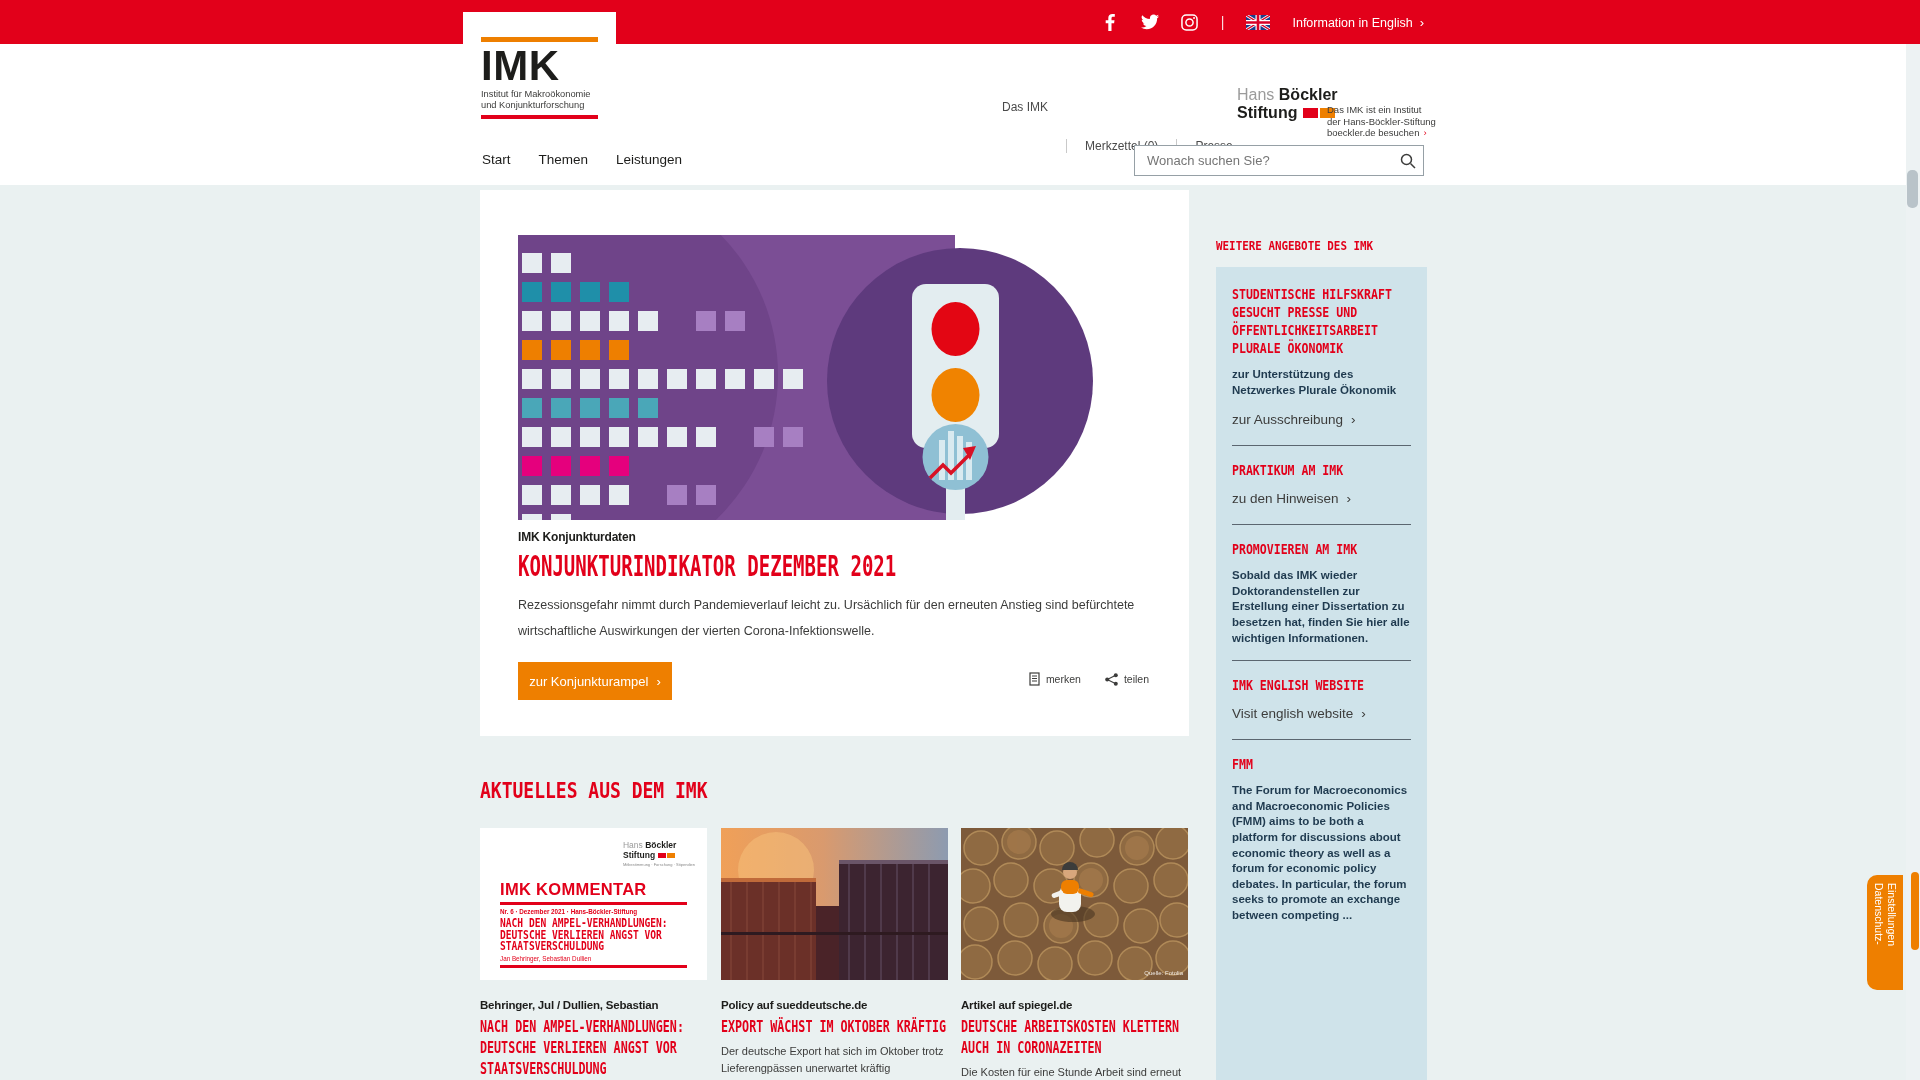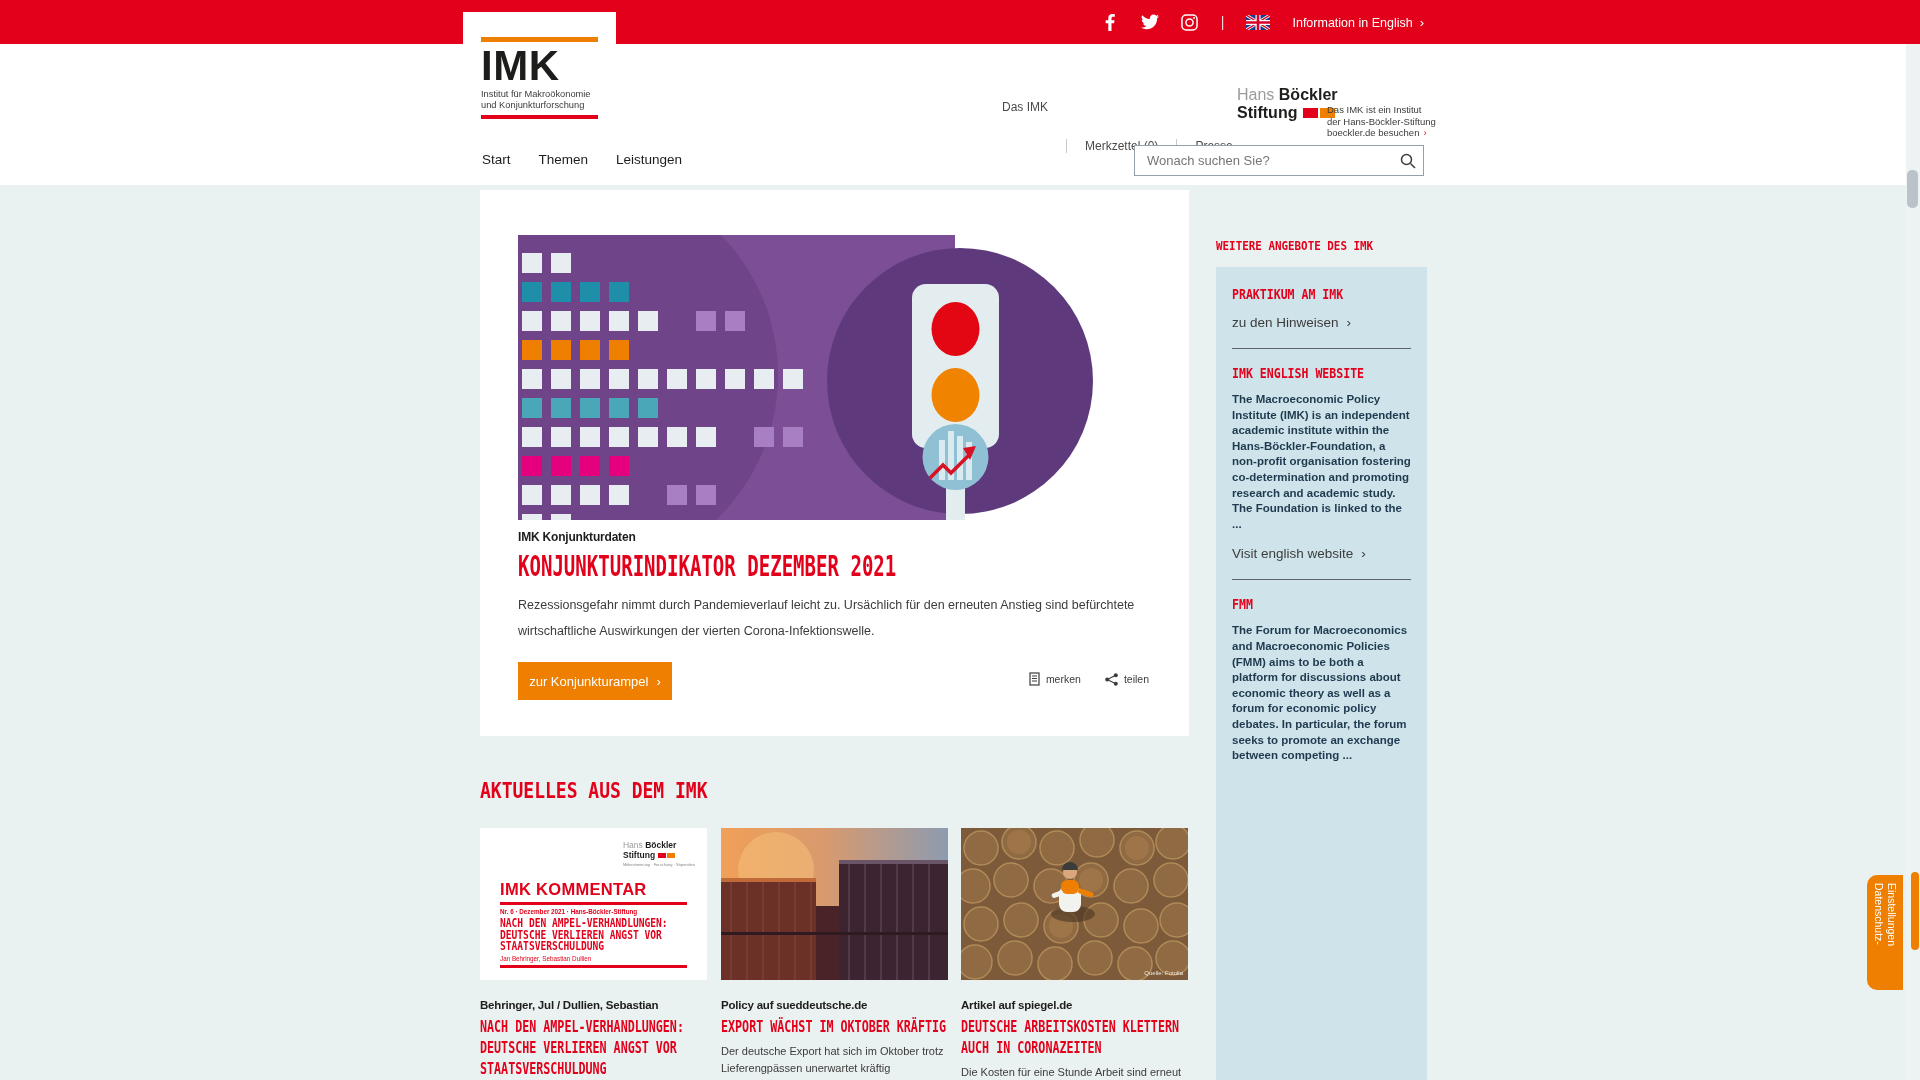--- a/index.html
+++ b/index.html
@@ -417,31 +417,41 @@
       <div class="photo-credit">Quelle: Fotolia</div>
     </div>
     <div class="card-src">Artikel auf spiegel.de</div>
     <h3 class="card-title mono" style="margin:5px 0 0 0;">DEUTSCHE ARBEITSKOSTEN KLETTERN AUCH IN CORONAZEITEN</h3>
     <p class="card-teaser" style="margin:6px 0 0 0;">Die Kosten für eine Stunde Arbeit sind erneut gestiegen, meldet das Statistische Bundesamt. An den Tariflöhnen liegt das</p>
   </article>
 
   <h3 class="side-head mono" style="margin:0;">WEITERE ANGEBOTE DES IMK</h3>
   <aside class="side-box">
 
+    <section>
+      <h4 class="side-title mono">STUDENTISCHE HILFSKRAFT GESUCHT PRESSE UND ÖFFENTLICHKEITSARBEIT PLURALE ÖKONOMIK</h4>
+      <p class="side-text">zur Unterstützung des Netzwerkes Plurale Ökonomik</p>
+      <a class="side-link"><span>zur Ausschreibung</span></a>
+      <hr class="side-div">
+    </section>
 
     <section>
       <h4 class="side-title mono">PRAKTIKUM AM IMK</h4>
       <a class="side-link"><span>zu den Hinweisen</span></a>
       <hr class="side-div">
     </section>
 
+    <section>
+      <h4 class="side-title mono">PROMOVIEREN AM IMK</h4>
+      <p class="side-text">Sobald das IMK wieder Doktorandenstellen zur Erstellung einer Dissertation zu besetzen hat, finden Sie hier alle wichtigen Informationen.</p>
+      <hr class="side-div">
+    </section>
 
     <section>
       <h4 class="side-title mono">IMK ENGLISH WEBSITE</h4>
-      <p class="side-text">The Macroeconomic Policy Institute (IMK) is an independent academic institute within the Hans-Böckler-Foundation, a non-profit organisation fostering co-determination and promoting research and academic study. The Foundation is linked to the ...</p>
       <a class="side-link"><span>Visit english website</span></a>
       <hr class="side-div">
     </section>
 
     <section>
       <h4 class="side-title mono">FMM</h4>
       <p class="side-text">The Forum for Macroeconomics and Macroeconomic Policies (FMM) aims to be both a platform for discussions about economic theory as well as a forum for economic policy debates. In particular, the forum seeks to promote an exchange between competing ...</p>
     </section>
 
   </aside>

